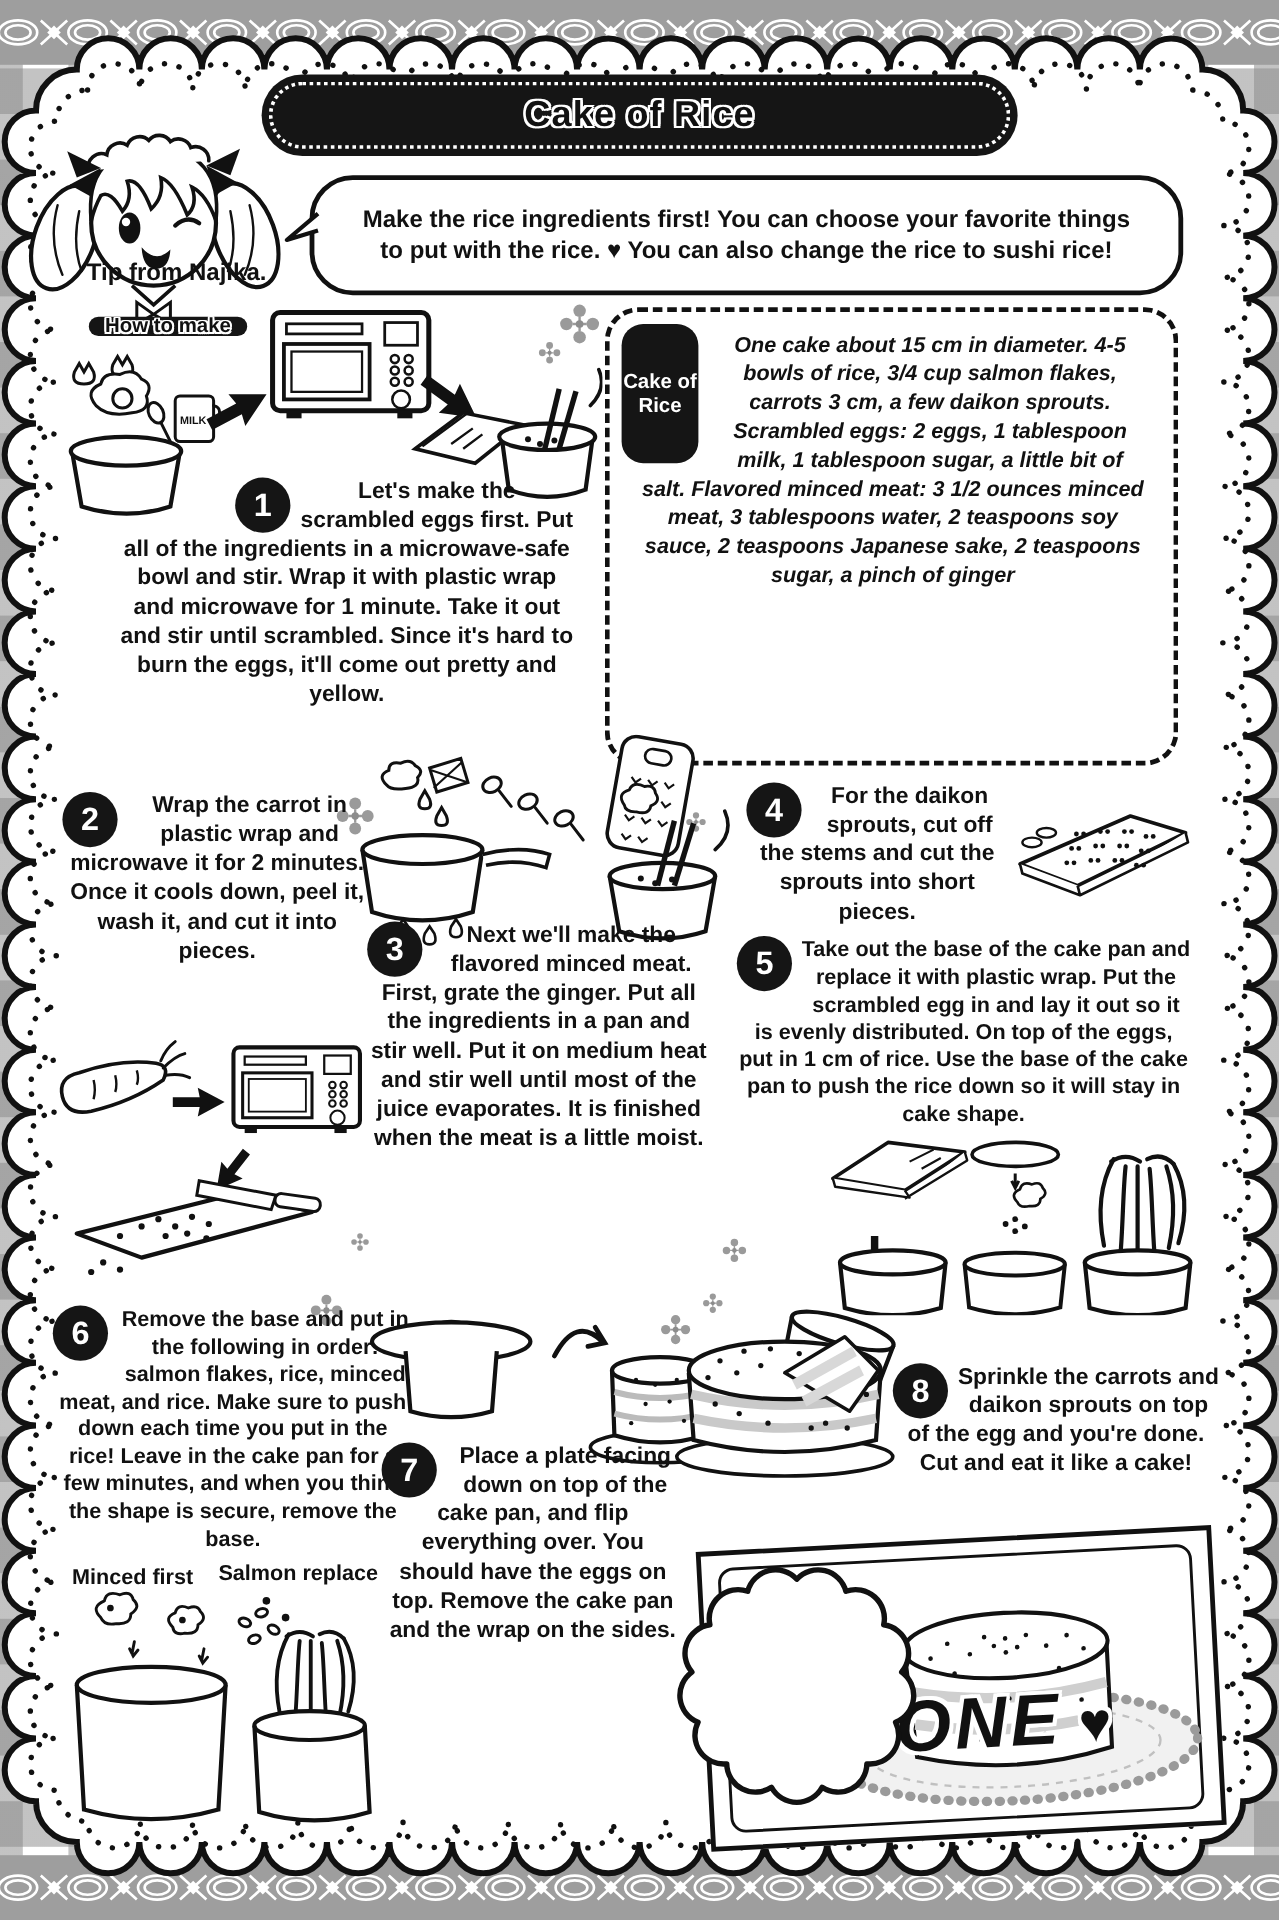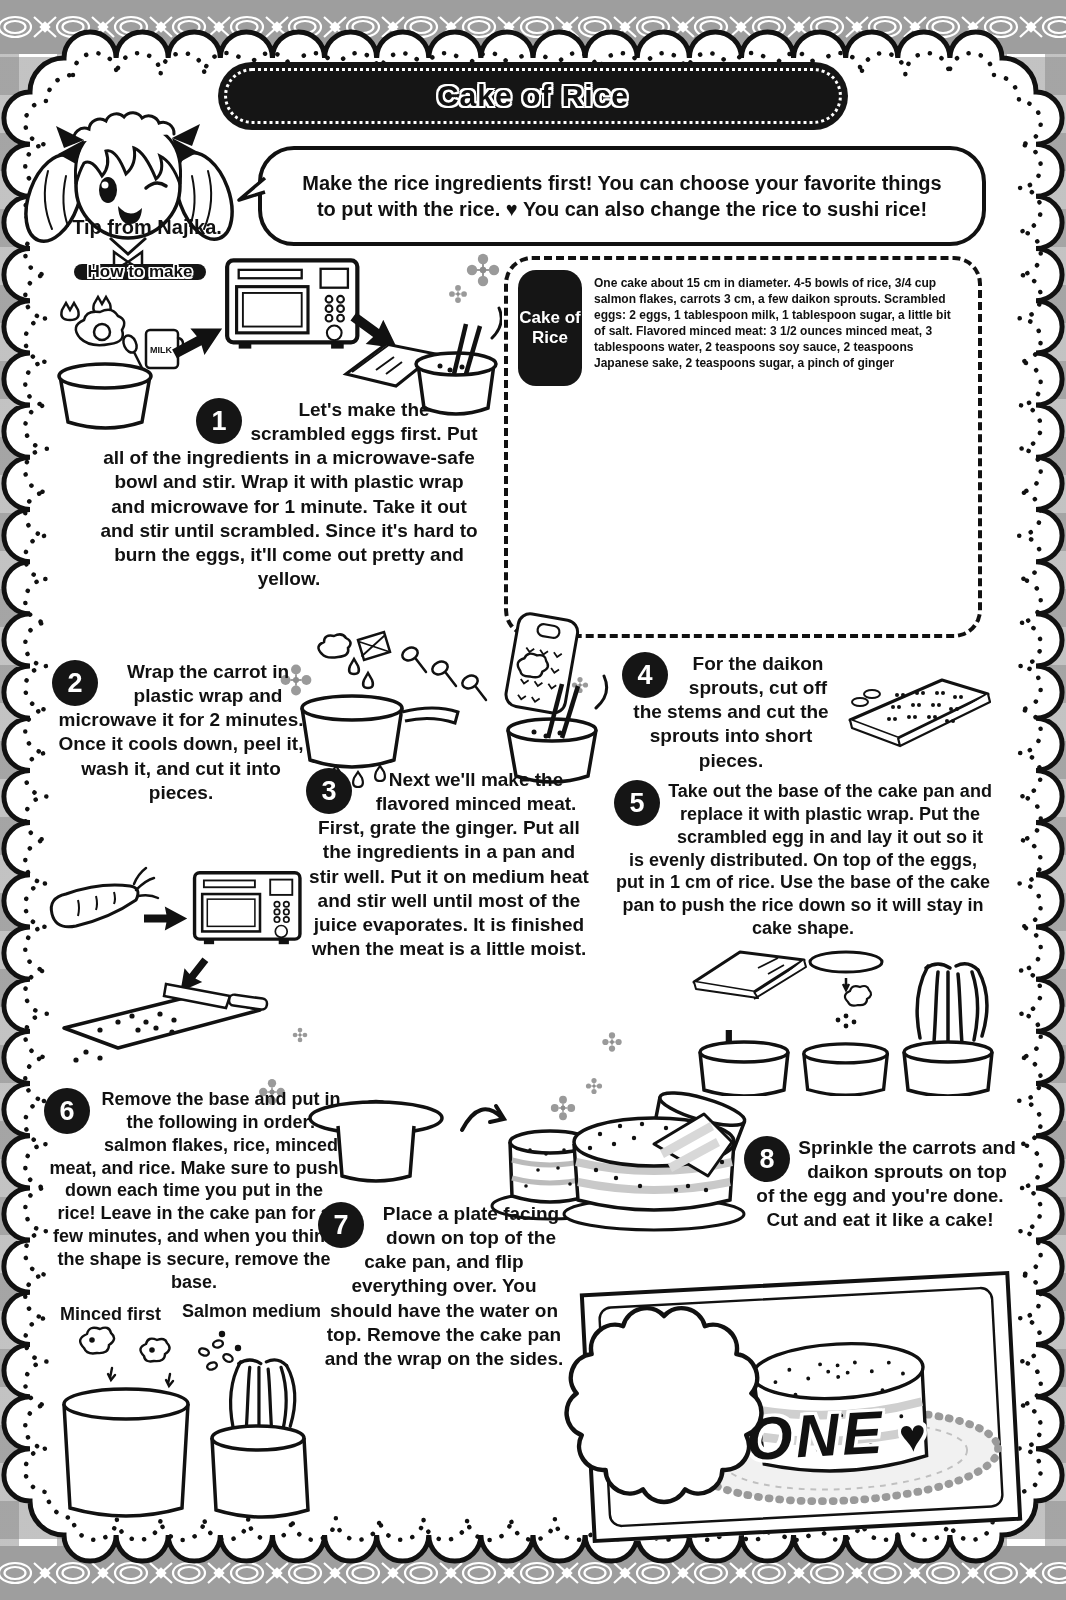--- a/index.html
+++ b/index.html
@@ -19,38 +19,38 @@
   .band-top{top:0;} .band-bottom{bottom:0;}
   .band svg{position:absolute;left:0;top:0;width:1066px;height:54px;}
   .panel-svg,.flowers-svg{position:absolute;left:0;top:0;width:1066px;height:1600px;pointer-events:none;}
   
   .title-pill{position:absolute;left:218px;top:62px;width:630px;height:68px;background:#151515;border-radius:34px;}
   .title-inner{position:absolute;inset:6px;border:3px dotted #fff;border-radius:28px;display:flex;align-items:center;justify-content:center;}
   .title-text{font-size:30px;font-weight:bold;letter-spacing:1px;color:#111;
     text-shadow:-2px -2px 0 #fff,2px -2px 0 #fff,-2px 2px 0 #fff,2px 2px 0 #fff,0 -2px 0 #fff,0 2px 0 #fff,-2px 0 0 #fff,2px 0 0 #fff;}
   
   .character{position:absolute;left:22px;top:76px;width:212px;height:212px;}
-  .tip-label{position:absolute;left:72px;top:216px;width:150px;text-align:center;font-size:20px;font-weight:bold;line-height:1.1;}
+  .tip-label{position:absolute;left:72px;top:216px;width:150px;text-align:right;font-size:20px;font-weight:bold;line-height:1.1;}
   .howto-pill{position:absolute;left:74px;top:264px;width:132px;height:16px;background:#151515;border-radius:17px;
     display:flex;align-items:center;justify-content:center;}
   .howto-pill span{font-size:17px;font-weight:bold;color:#111;
     text-shadow:-1.5px -1.5px 0 #fff,1.5px -1.5px 0 #fff,-1.5px 1.5px 0 #fff,1.5px 1.5px 0 #fff,0 -1.5px 0 #fff,0 1.5px 0 #fff,-1.5px 0 0 #fff,1.5px 0 0 #fff;}
   
   .intro-bubble{position:absolute;left:258px;top:146px;width:728px;min-height:84px;background:#fff;border:4px solid #111;
     border-radius:36px;display:flex;align-items:center;justify-content:center;padding:20px 30px;box-sizing:border-box;}
   .intro-bubble p{margin:0;font-size:20px;font-weight:bold;text-align:center;line-height:1.3;}
   .bubble-tail{position:absolute;left:-26px;top:24px;width:30px;height:34px;overflow:visible;}
   
   .ing-box{position:absolute;left:504px;top:256px;width:478px;height:382px;border:4px dashed #111;border-radius:28px;
     box-sizing:border-box;background:#fff;padding:16px 22px 12px 24px;}
   .ing-label{position:absolute;left:10px;top:10px;width:64px;height:116px;background:#151515;border-radius:18px;
     display:flex;align-items:center;justify-content:center;text-align:center;}
   .ing-label span{color:#fff;font-size:17px;font-weight:bold;line-height:1.2;}
   .ing-spacer{float:left;width:62px;height:118px;}
-  .ing-text{margin:0;font-size:12px;font-weight:bold;line-height:1.33;}
+  .ing-text{margin:0;font-size:18px;font-weight:bold;text-align:center;line-height:1.33;font-style:italic;}
   
   .step{position:absolute;}
   .num{float:left;width:46px;height:46px;border-radius:50%;background:#151515;color:#fff;
     font-size:27px;font-weight:bold;display:flex;align-items:center;justify-content:center;margin:0 8px 2px 0;}
   .stext{margin:0;font-size:19px;font-weight:bold;text-align:center;line-height:1.27;}
   .stext.small{font-size:18px;}
   .illo{position:absolute;}
   .diagram-label{position:absolute;font-size:18px;font-weight:bold;}
   
   .done-panel{position:absolute;left:586px;top:1282px;width:430px;height:250px;background:#fff;border:4px solid #111;
@@ -427,30 +427,30 @@
         <circle cx="120" cy="92" r="2.2"></circle>
         <circle cx="150" cy="92" r="2.2"></circle>
         <circle cx="166" cy="64" r="2.2"></circle>
       <circle cx="110" cy="30" r="2.2"></circle>
         <circle cx="132" cy="88" r="2.2"></circle>
     </g>
   </svg>
 
   <div class="step" style="left:318px;top:1202px;width:252px">
     <span class="num">7</span>
-    <p class="stext">Place a plate facing down on top of the cake pan, and flip everything over. You should have the water on top. Remove the cake pan and the wrap on the sides.</p>
+    <p class="stext">Place a plate facing down on top of the cake pan, and flip everything over. You should have the eggs on top. Remove the cake pan and the wrap on the sides.</p>
   </div>
 
   <div class="step" style="left:744px;top:1136px;width:272px">
     <span class="num">8</span>
     <p class="stext">Sprinkle the carrots and daikon sprouts on top of the egg and you're done. Cut and eat it like a cake!</p>
   </div>
 
   <div class="diagram-label" style="left:60px;top:1304px">Minced first</div>
-  <div class="diagram-label" style="left:182px;top:1301px">Salmon medium</div>
+  <div class="diagram-label" style="left:182px;top:1301px">Salmon replace</div>
 
   <svg class="illo" style="left:52px;top:1326px;width:264px;height:208px" viewBox="0 0 264 208">
     <g stroke="#111" fill="#fff" stroke-width="2.4" stroke-linecap="round">
       <path d="M32,22 q-9,-9 3,-14 q2,-9 13,-5 q9,-4 11,4 q7,6 -2,12 q0,9 -12,8 q-10,2 -13,-5 Z"></path>
       <path d="M92,30 q-8,-8 2,-12 q2,-8 11,-4 q8,-3 10,3 q6,6 -2,11 q0,8 -11,7 q-9,2 -10,-5 Z"></path>
       <circle cx="40" cy="14" r="1.6" fill="#111"></circle>
         <circle cx="100" cy="24" r="1.6" fill="#111"></circle>
       <path d="M60,42 l-2,10 m-2,-4 l3,6 4,-5" fill="none"></path>
       <path d="M118,48 l-2,10 m-2,-4 l3,6 4,-5" fill="none"></path>
       <ellipse cx="152" cy="26" rx="5" ry="3.4" transform="rotate(20 152 26)"></ellipse>

